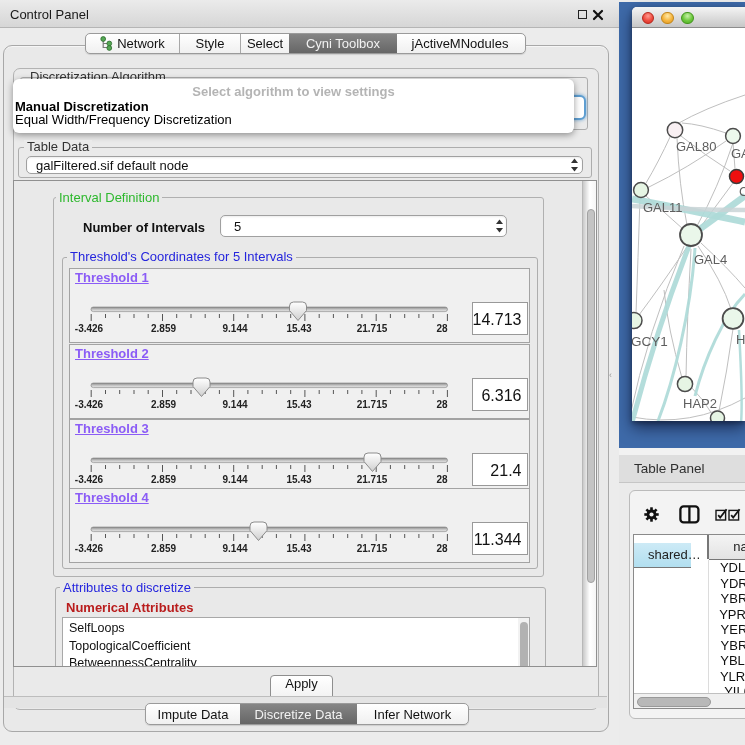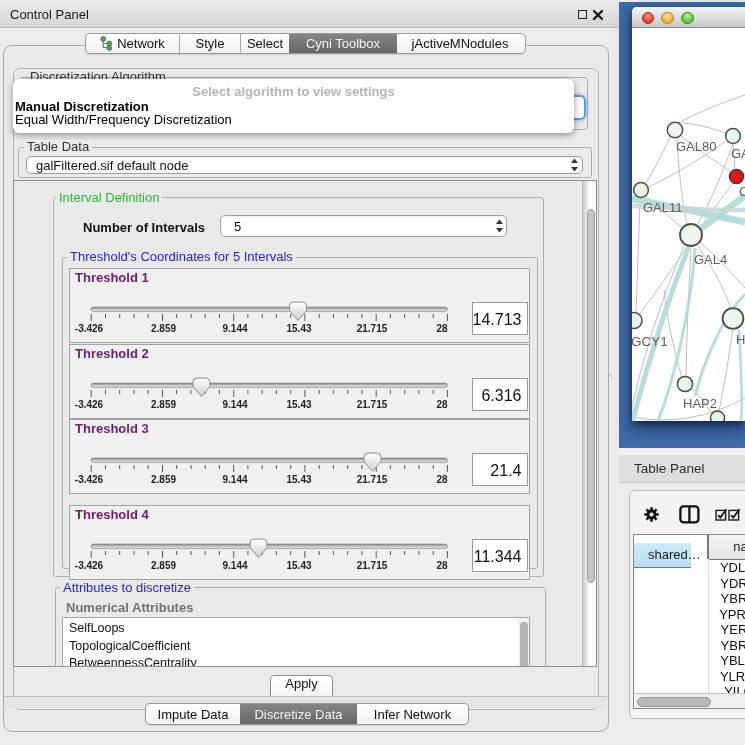--- a/index.html
+++ b/index.html
@@ -9,21 +9,21 @@
 .grp{position:absolute;border:1px solid #adadad;border-radius:3px;}
 .gtitle{position:absolute;font-size:13px;color:#333;background:#eaeaea;padding:0 3px;line-height:13px;white-space:nowrap;text-align:center;}
 .seg{position:absolute;display:flex;border:1px solid #9a9a9a;border-radius:5px;overflow:hidden;
   background:linear-gradient(#ffffff,#f0f0f0);box-shadow:0 1px 1px rgba(0,0,0,0.12);}
 .seg .s{font-size:13px;color:#111;display:flex;align-items:center;justify-content:center;white-space:nowrap;}
 .seg .sep{width:1px;background:#a8a8a8;}
 .seg .dark{background:linear-gradient(#858585,#666666);color:#f2f2f2;}
 .combo{position:absolute;background:#fff;border:1px solid #a0a0a0;border-radius:5px;
   box-shadow:inset 0 1px 2px rgba(0,0,0,0.08);font-size:13px;color:#111;}
 .tbox{position:absolute;left:55px;width:459px;height:73px;background:#f0f0f0;border:1px solid #a3a3a3;}
-.ttitle{position:absolute;left:5px;top:1px;font-size:13px;font-weight:bold;color:#701a75;}
+.ttitle{position:absolute;left:5px;top:1px;font-size:13px;font-weight:bold;color:#8b5cf6;text-decoration:underline;}
 .tval{position:absolute;left:401.5px;top:32.5px;width:56px;height:33.5px;background:#fff;border:1px solid #999;
   box-sizing:border-box;font-size:16px;color:#111;text-align:right;line-height:33px;padding-right:5px;}
 </style>
 </head>
 <body>
 <svg width="0" height="0" style="position:absolute">
     <defs>
 <linearGradient id="trk" x1="0" y1="0" x2="0" y2="1">
         <stop offset="0" stop-color="#878787"></stop>
         <stop offset="0.5" stop-color="#c2c2c2"></stop>
@@ -132,39 +132,39 @@
         <text x="19" y="35.2" font-size="10" font-weight="bold" fill="#222" text-anchor="middle" font-family="Liberation Sans, sans-serif">-3.426</text>
         <text x="93.5" y="35.2" font-size="10" font-weight="bold" fill="#222" text-anchor="middle" font-family="Liberation Sans, sans-serif">2.859</text>
         <text x="165" y="35.2" font-size="10" font-weight="bold" fill="#222" text-anchor="middle" font-family="Liberation Sans, sans-serif">9.144</text>
         <text x="229" y="35.2" font-size="10" font-weight="bold" fill="#222" text-anchor="middle" font-family="Liberation Sans, sans-serif">15.43</text>
         <text x="302" y="35.2" font-size="10" font-weight="bold" fill="#222" text-anchor="middle" font-family="Liberation Sans, sans-serif">21.715</text>
         <text x="372" y="35.2" font-size="10" font-weight="bold" fill="#222" text-anchor="middle" font-family="Liberation Sans, sans-serif">28</text>
         <path d="M294.0 13.5 V9 Q294.0 5 298.0 5 H307.0 Q311.0 5 311.0 9 V13.5 L302.5 23.5 Z" fill="url(#thg)" stroke="#8c8c8c" stroke-width="1"></path>
       </svg>
       <div class="tval">21.4</div>
     </div>
-  <div class="tbox" style="top:324px;">
+  <div class="tbox" style="top:307px;">
       <b class="ttitle">Threshold 4</b>
       <svg class="tsl" width="458" height="44" style="position:absolute;left:0;top:28px;">
         <rect x="21" y="10" width="356.5" height="4.6" rx="2.3" fill="url(#trk)" stroke="#808080" stroke-width="0.6"></rect>
         <path d="M21.2 17V24 M35.5 17V21 M49.7 17V21 M64.0 17V21 M78.2 17V21 M92.5 17V24 M106.7 17V21 M121.0 17V21 M135.2 17V21 M149.4 17V21 M163.7 17V24 M177.9 17V21 M192.2 17V21 M206.4 17V21 M220.7 17V21 M234.9 17V24 M249.2 17V21 M263.4 17V21 M277.7 17V21 M291.9 17V21 M306.2 17V24 M320.4 17V21 M334.7 17V21 M348.9 17V21 M363.2 17V21 M377.4 17V24" stroke="#555" stroke-width="1" fill="none"></path>
         <text x="19" y="35.2" font-size="10" font-weight="bold" fill="#222" text-anchor="middle" font-family="Liberation Sans, sans-serif">-3.426</text>
         <text x="93.5" y="35.2" font-size="10" font-weight="bold" fill="#222" text-anchor="middle" font-family="Liberation Sans, sans-serif">2.859</text>
         <text x="165" y="35.2" font-size="10" font-weight="bold" fill="#222" text-anchor="middle" font-family="Liberation Sans, sans-serif">9.144</text>
         <text x="229" y="35.2" font-size="10" font-weight="bold" fill="#222" text-anchor="middle" font-family="Liberation Sans, sans-serif">15.43</text>
         <text x="302" y="35.2" font-size="10" font-weight="bold" fill="#222" text-anchor="middle" font-family="Liberation Sans, sans-serif">21.715</text>
         <text x="372" y="35.2" font-size="10" font-weight="bold" fill="#222" text-anchor="middle" font-family="Liberation Sans, sans-serif">28</text>
         <path d="M180.0 13.5 V9 Q180.0 5 184.0 5 H193.0 Q197.0 5 197.0 9 V13.5 L188.5 23.5 Z" fill="url(#thg)" stroke="#8c8c8c" stroke-width="1"></path>
       </svg>
       <div class="tval">11.344</div>
     </div>
 
   <div class="grp" style="left:41px;top:406px;width:489px;height:110px;"></div>
   <div class="gtitle" style="left:46px;top:400px;color:#2525dd;background:#e9e9e9;">Attributes to discretize</div>
-  <div class="abs" style="left:52px;top:419px;font-size:13px;font-weight:bold;color:#737373;">Numerical Attributes</div>
+  <div class="abs" style="left:52px;top:419px;font-size:13px;font-weight:bold;color:#b91c1c;">Numerical Attributes</div>
   <div class="abs" style="left:48px;top:436px;width:468px;height:60px;background:#fff;border:1px solid #a8a8a8;box-sizing:border-box;"></div>
   <div class="abs" style="left:55px;top:439px;font-size:12.5px;color:#111;line-height:17.5px;">SelfLoops<br>TopologicalCoefficient<br>BetweennessCentrality</div>
   <div class="abs" style="left:504px;top:437px;width:11px;height:58px;background:#f2f2f2;"></div>
   <div class="abs" style="left:505.5px;top:441px;width:8.5px;height:55px;background:#b2b2b2;border-radius:4px;"></div>
 
   <div class="abs" style="left:568px;top:0;width:15px;height:486px;background:linear-gradient(90deg,#c9c9c9,#ffffff 45%,#f2f2f2);border-left:1px solid #b8b8b8;"></div>
   <div class="abs" style="left:572.5px;top:28px;width:8.5px;height:374px;background:#c4c4c4;border:1px solid #a2a2a2;border-radius:5px;box-sizing:border-box;"></div>
 </div>
 
 <div class="abs" style="left:270px;top:675px;width:63px;height:32px;background:linear-gradient(#ffffff,#ededed);border:1px solid #8e8e8e;border-radius:4px;box-sizing:border-box;font-size:13px;color:#111;text-align:center;line-height:16px;">Apply</div>

